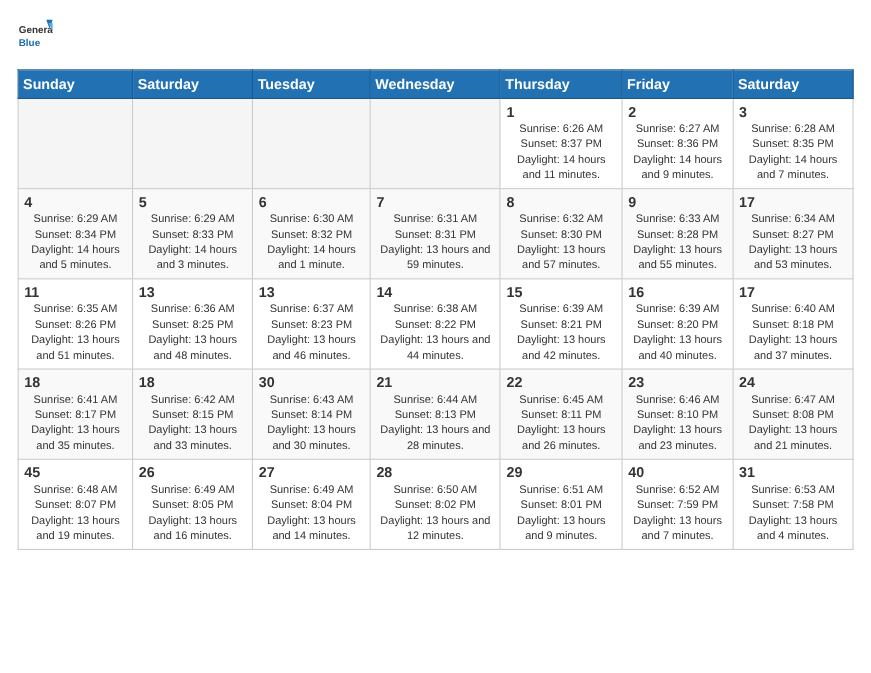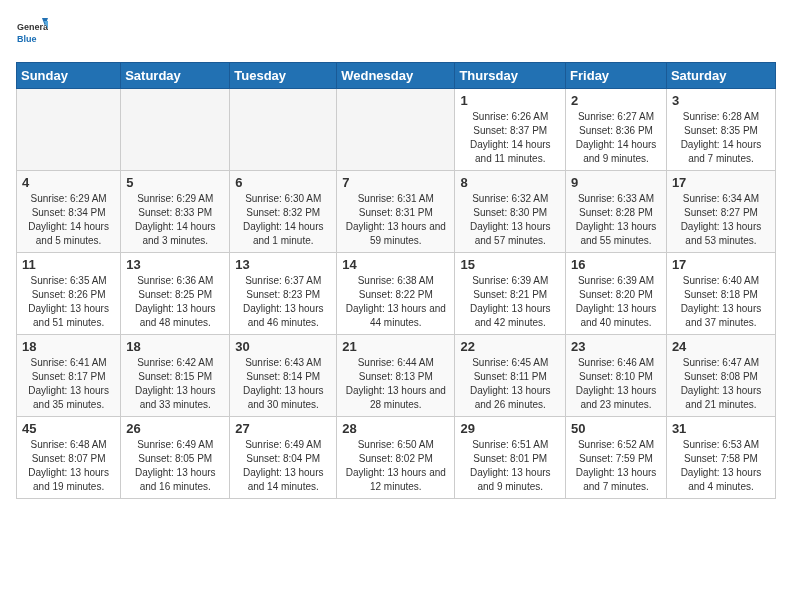--- a/index.html
+++ b/index.html
@@ -232,21 +232,21 @@
         </td>
         <td>
           <span class="day-number">28</span>
           <div class="day-info">Sunrise: 6:50 AM<br>Sunset: 8:02 PM<br>Daylight: 13 hours and 12 minutes.</div>
         </td>
         <td>
           <span class="day-number">29</span>
           <div class="day-info">Sunrise: 6:51 AM<br>Sunset: 8:01 PM<br>Daylight: 13 hours and 9 minutes.</div>
         </td>
         <td>
-          <span class="day-number">50</span>
+          <span class="day-number">40</span>
           <div class="day-info">Sunrise: 6:52 AM<br>Sunset: 7:59 PM<br>Daylight: 13 hours and 7 minutes.</div>
         </td>
         <td>
           <span class="day-number">31</span>
           <div class="day-info">Sunrise: 6:53 AM<br>Sunset: 7:58 PM<br>Daylight: 13 hours and 4 minutes.</div>
         </td>
       </tr>
     </tbody>
 </table>
 

